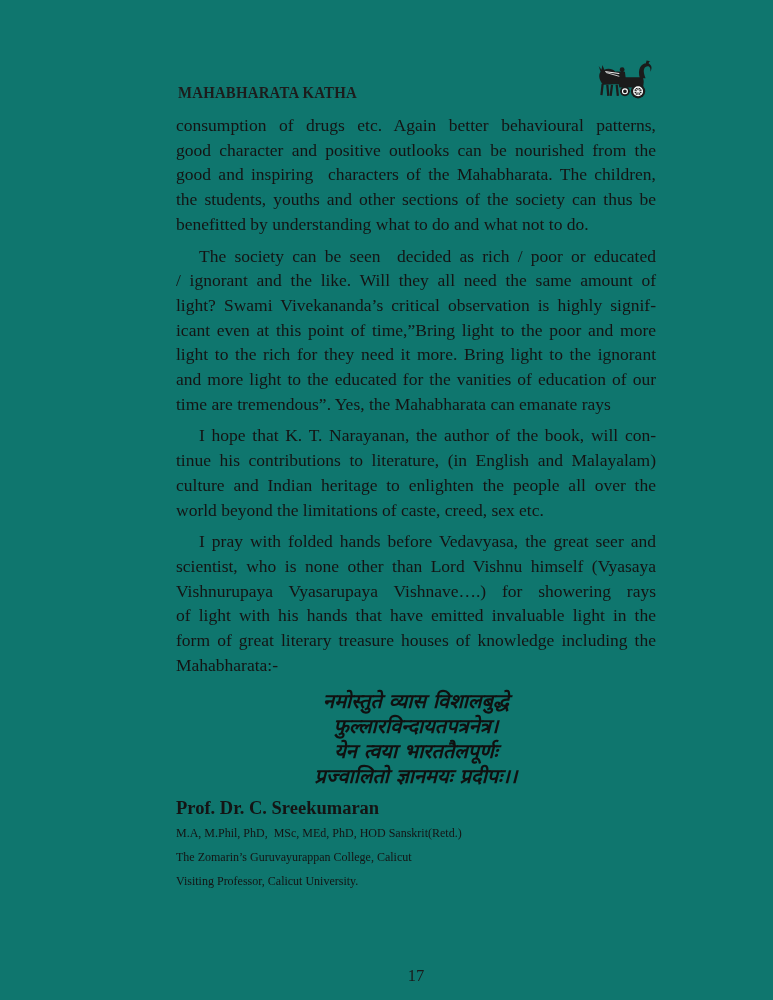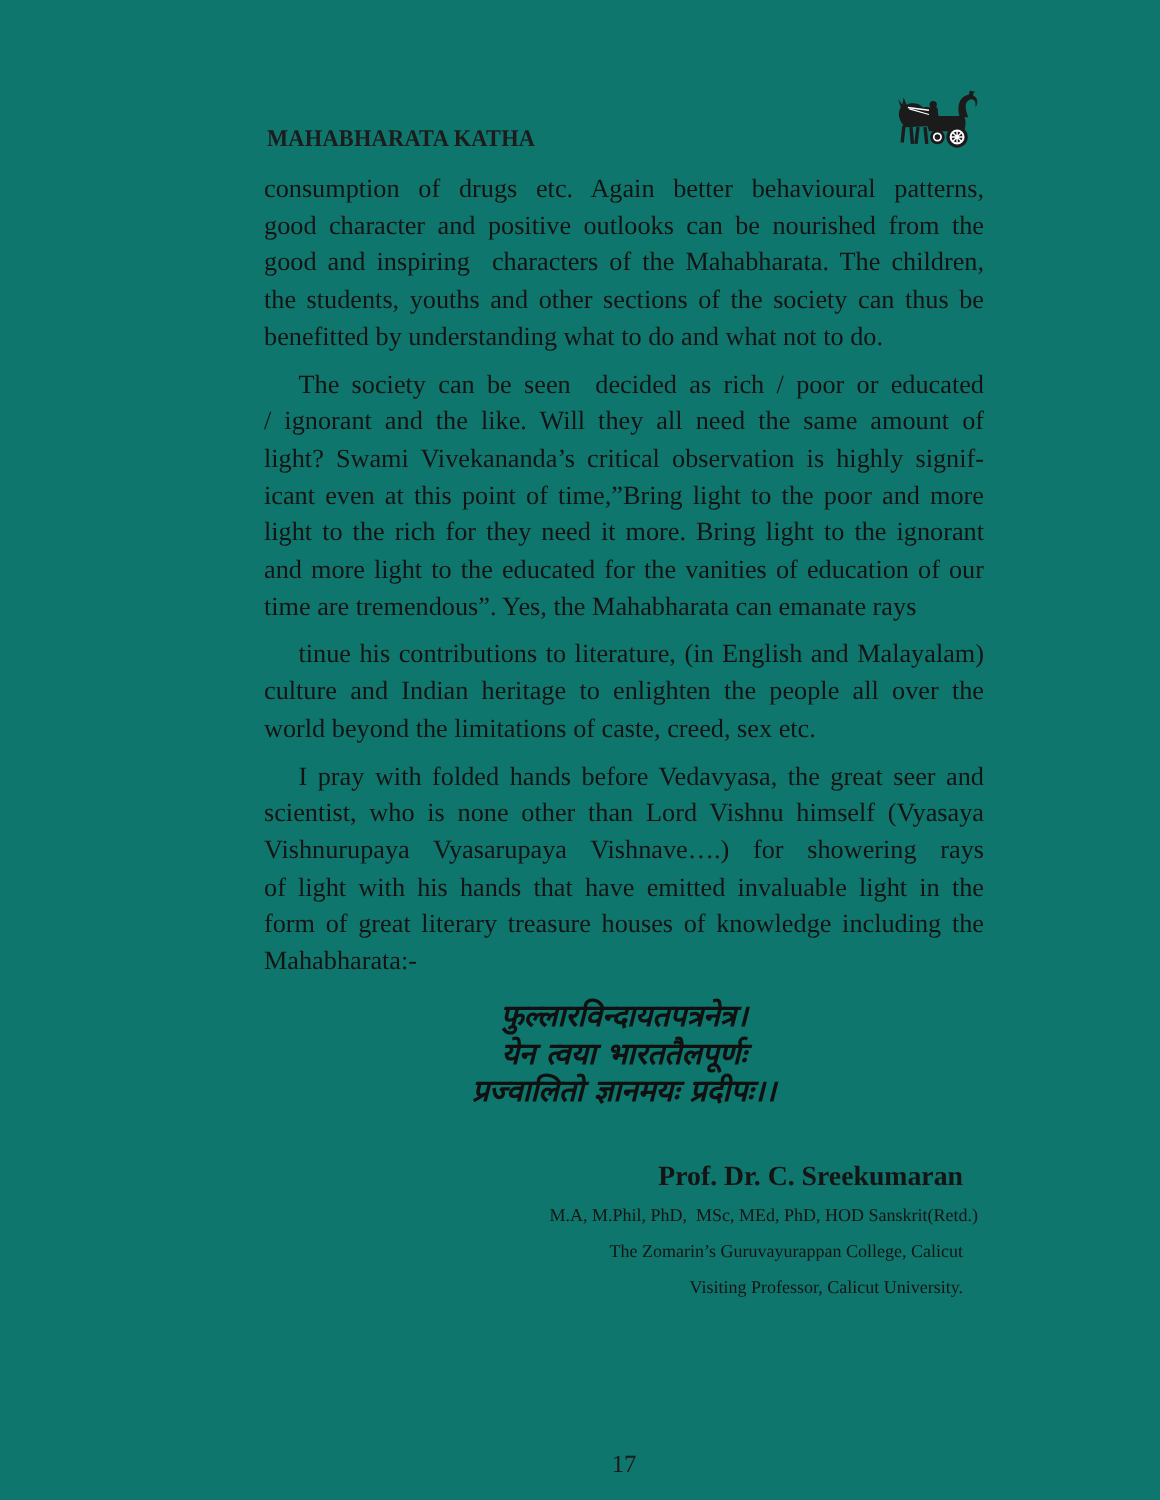--- a/index.html
+++ b/index.html
@@ -67,22 +67,22 @@
     text-align: center;
     font-size: 20px;
     line-height: 25px;
     font-weight: bold;
     font-style: italic;
     color: #101010;
     font-family: "DejaVu Sans", "Liberation Serif", serif;
   }
   
   .signature {
-    margin-top: 32px;
-    text-align: right;
+    margin-top: 6px;
+    text-align: left;
   }
   .sig-name {
     font-weight: bold;
     font-size: 18.5px;
     line-height: 26px;
     padding-right: 14px;
   }
   .sig-line {
     font-size: 12px;
     line-height: 24px;
@@ -155,37 +155,39 @@
         <div class="line">/ ignorant and the like. Will they all need the same amount of</div>
         <div class="line">light? Swami Vivekananda’s critical observation is highly signif-</div>
         <div class="line">icant even at this point of time,”Bring light to the poor and more</div>
         <div class="line">light to the rich for they need it more. Bring light to the ignorant</div>
         <div class="line">and more light to the educated for the vanities of education of our</div>
         <div class="line">time are tremendous”. Yes, the Mahabharata can emanate rays</div>
       </div>
 
     <div class="para indent">
 
+    <div class="line">I hope that K. T. Narayanan, the author of the book, will con-</div>
         <div class="line">tinue his contributions to literature, (in English and Malayalam)</div>
         <div class="line">culture and Indian heritage to enlighten the people all over the</div>
         <div class="line">world beyond the limitations of caste, creed, sex etc.</div>
       </div>
 
     <div class="para indent">
 
     <div class="line">I pray with folded hands before Vedavyasa, the great seer and</div>
         <div class="line">scientist, who is none other than Lord Vishnu himself (Vyasaya</div>
         <div class="line">Vishnurupaya Vyasarupaya Vishnave….) for showering rays</div>
         <div class="line">of light with his hands that have emitted invaluable light in the</div>
         <div class="line">form of great literary treasure houses of knowledge including the</div>
         <div class="line">Mahabharata:-</div>
       </div>
 
     <div class="verse">
 
+    <div class="vline">नमोस्तुते व्यास विशालबुद्धे</div>
         <div class="vline">फुल्लारविन्दायतपत्रनेत्र।</div>
         <div class="vline">येन त्वया भारततैलपूर्णः</div>
         <div class="vline">प्रज्वालितो ज्ञानमयः प्रदीपः।।</div>
       </div>
 
     <div class="signature">
       <div class="sig-name">Prof. Dr. C. Sreekumaran</div>
       <div>
 
       <div class="sig-line">M.A, M.Phil, PhD,&nbsp; MSc, MEd, PhD, HOD Sanskrit(Retd.)</div>

